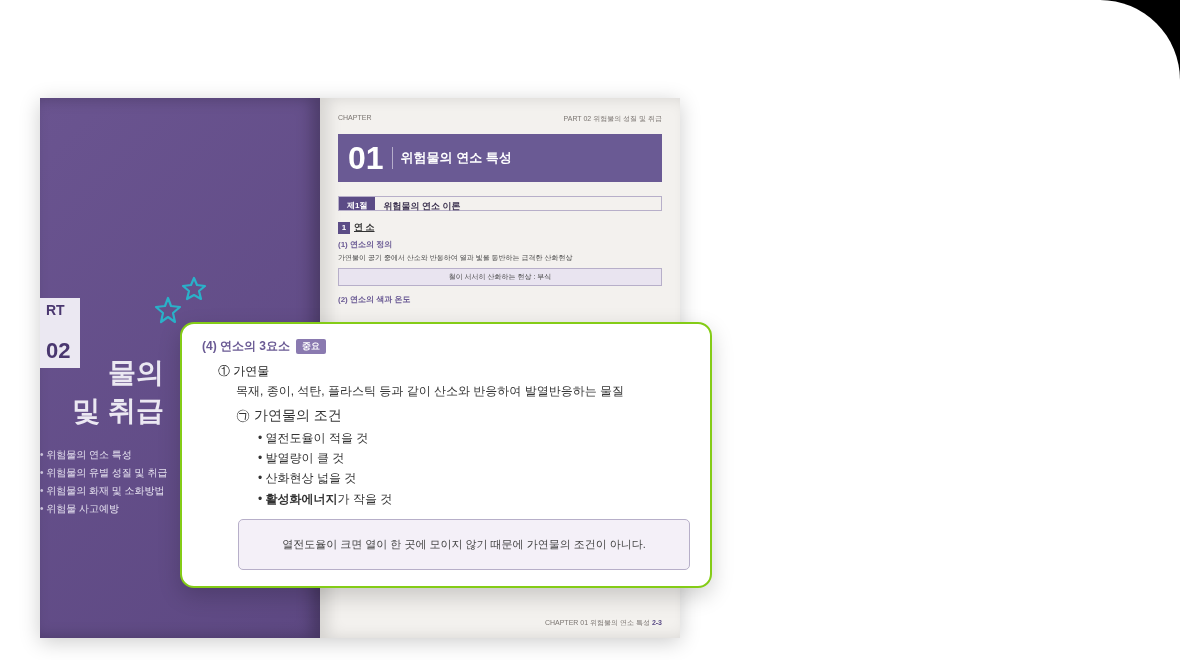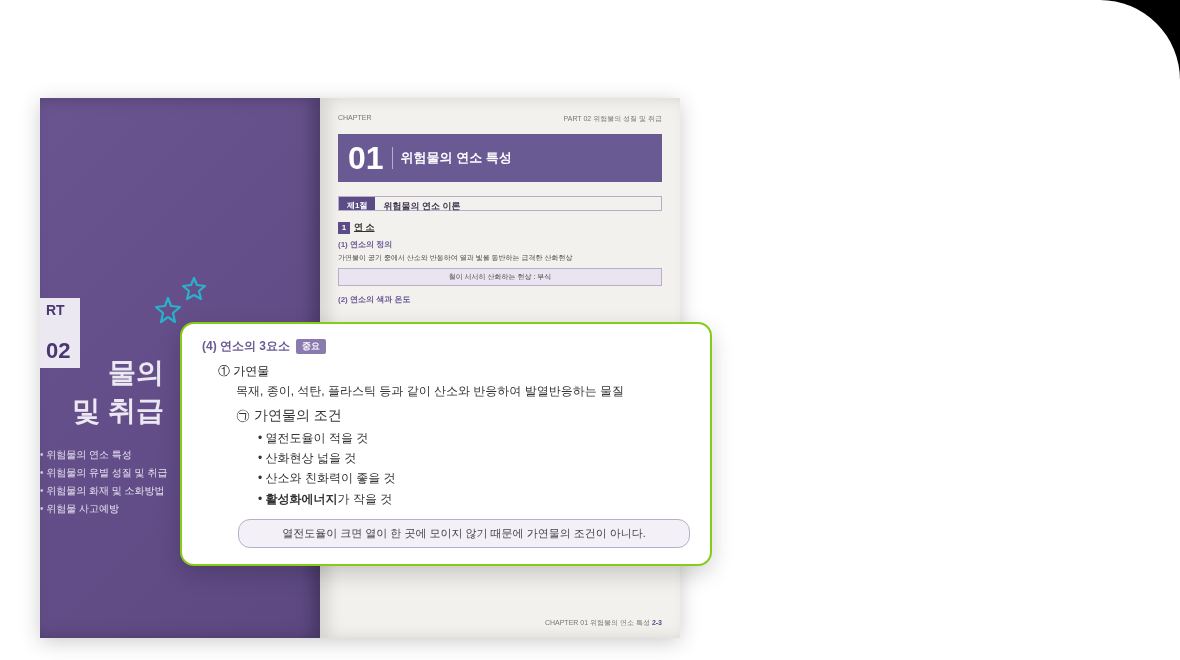--- a/index.html
+++ b/index.html
@@ -239,23 +239,23 @@
 .co-list { padding-left: 40px; font-size: 12px; color: #333; }
 .co-list .b::before { content: "• "; }
 .co-list .bold { font-weight: 700; font-family: Liberation Serif, serif; }
 .co-note {
   margin-top: 10px;
   margin-left: 36px;
   border: 1px solid #b7afc9;
   background: #f4f0f8;
   font-size: 11px;
   color: #444;
-  padding: 6px 10px;
+  padding: 17px 10px;
   text-align: center;
-  border-radius: 12px;
+  border-radius: 5px;
 }
 </style>
 </head>
 <body>
 
 <div class="white-panel">
 
   <div class="book-area">
 
     <div class="left-page">
@@ -321,21 +321,21 @@
     <div class="co-title">
       <span>(4) 연소의 3요소</span>
       <span class="co-badge">중요</span>
     </div>
     <div class="co-body">
       <div class="co-item-head">① 가연물</div>
       <div class="co-desc">목재, 종이, 석탄, 플라스틱 등과 같이 산소와 반응하여 발열반응하는 물질</div>
       <div class="co-subhead">㉠ 가연물의 조건</div>
       <div class="co-list">
         <div class="b">열전도율이 적을 것</div>
+        <div class="b">발열량이 클 것</div>
         <div class="b">산화현상 넓을 것</div>
-        <div class="b">산소와 친화력이 좋을 것</div>
         <div class="b"><span class="bold">활성화에너지</span><span>가 작을 것</span></div>
       </div>
     </div>
     <div class="co-note">열전도율이 크면 열이 한 곳에 모이지 않기 때문에 가연물의 조건이 아니다.</div>
   </div>
 
 </div>
 
 </body></html>

